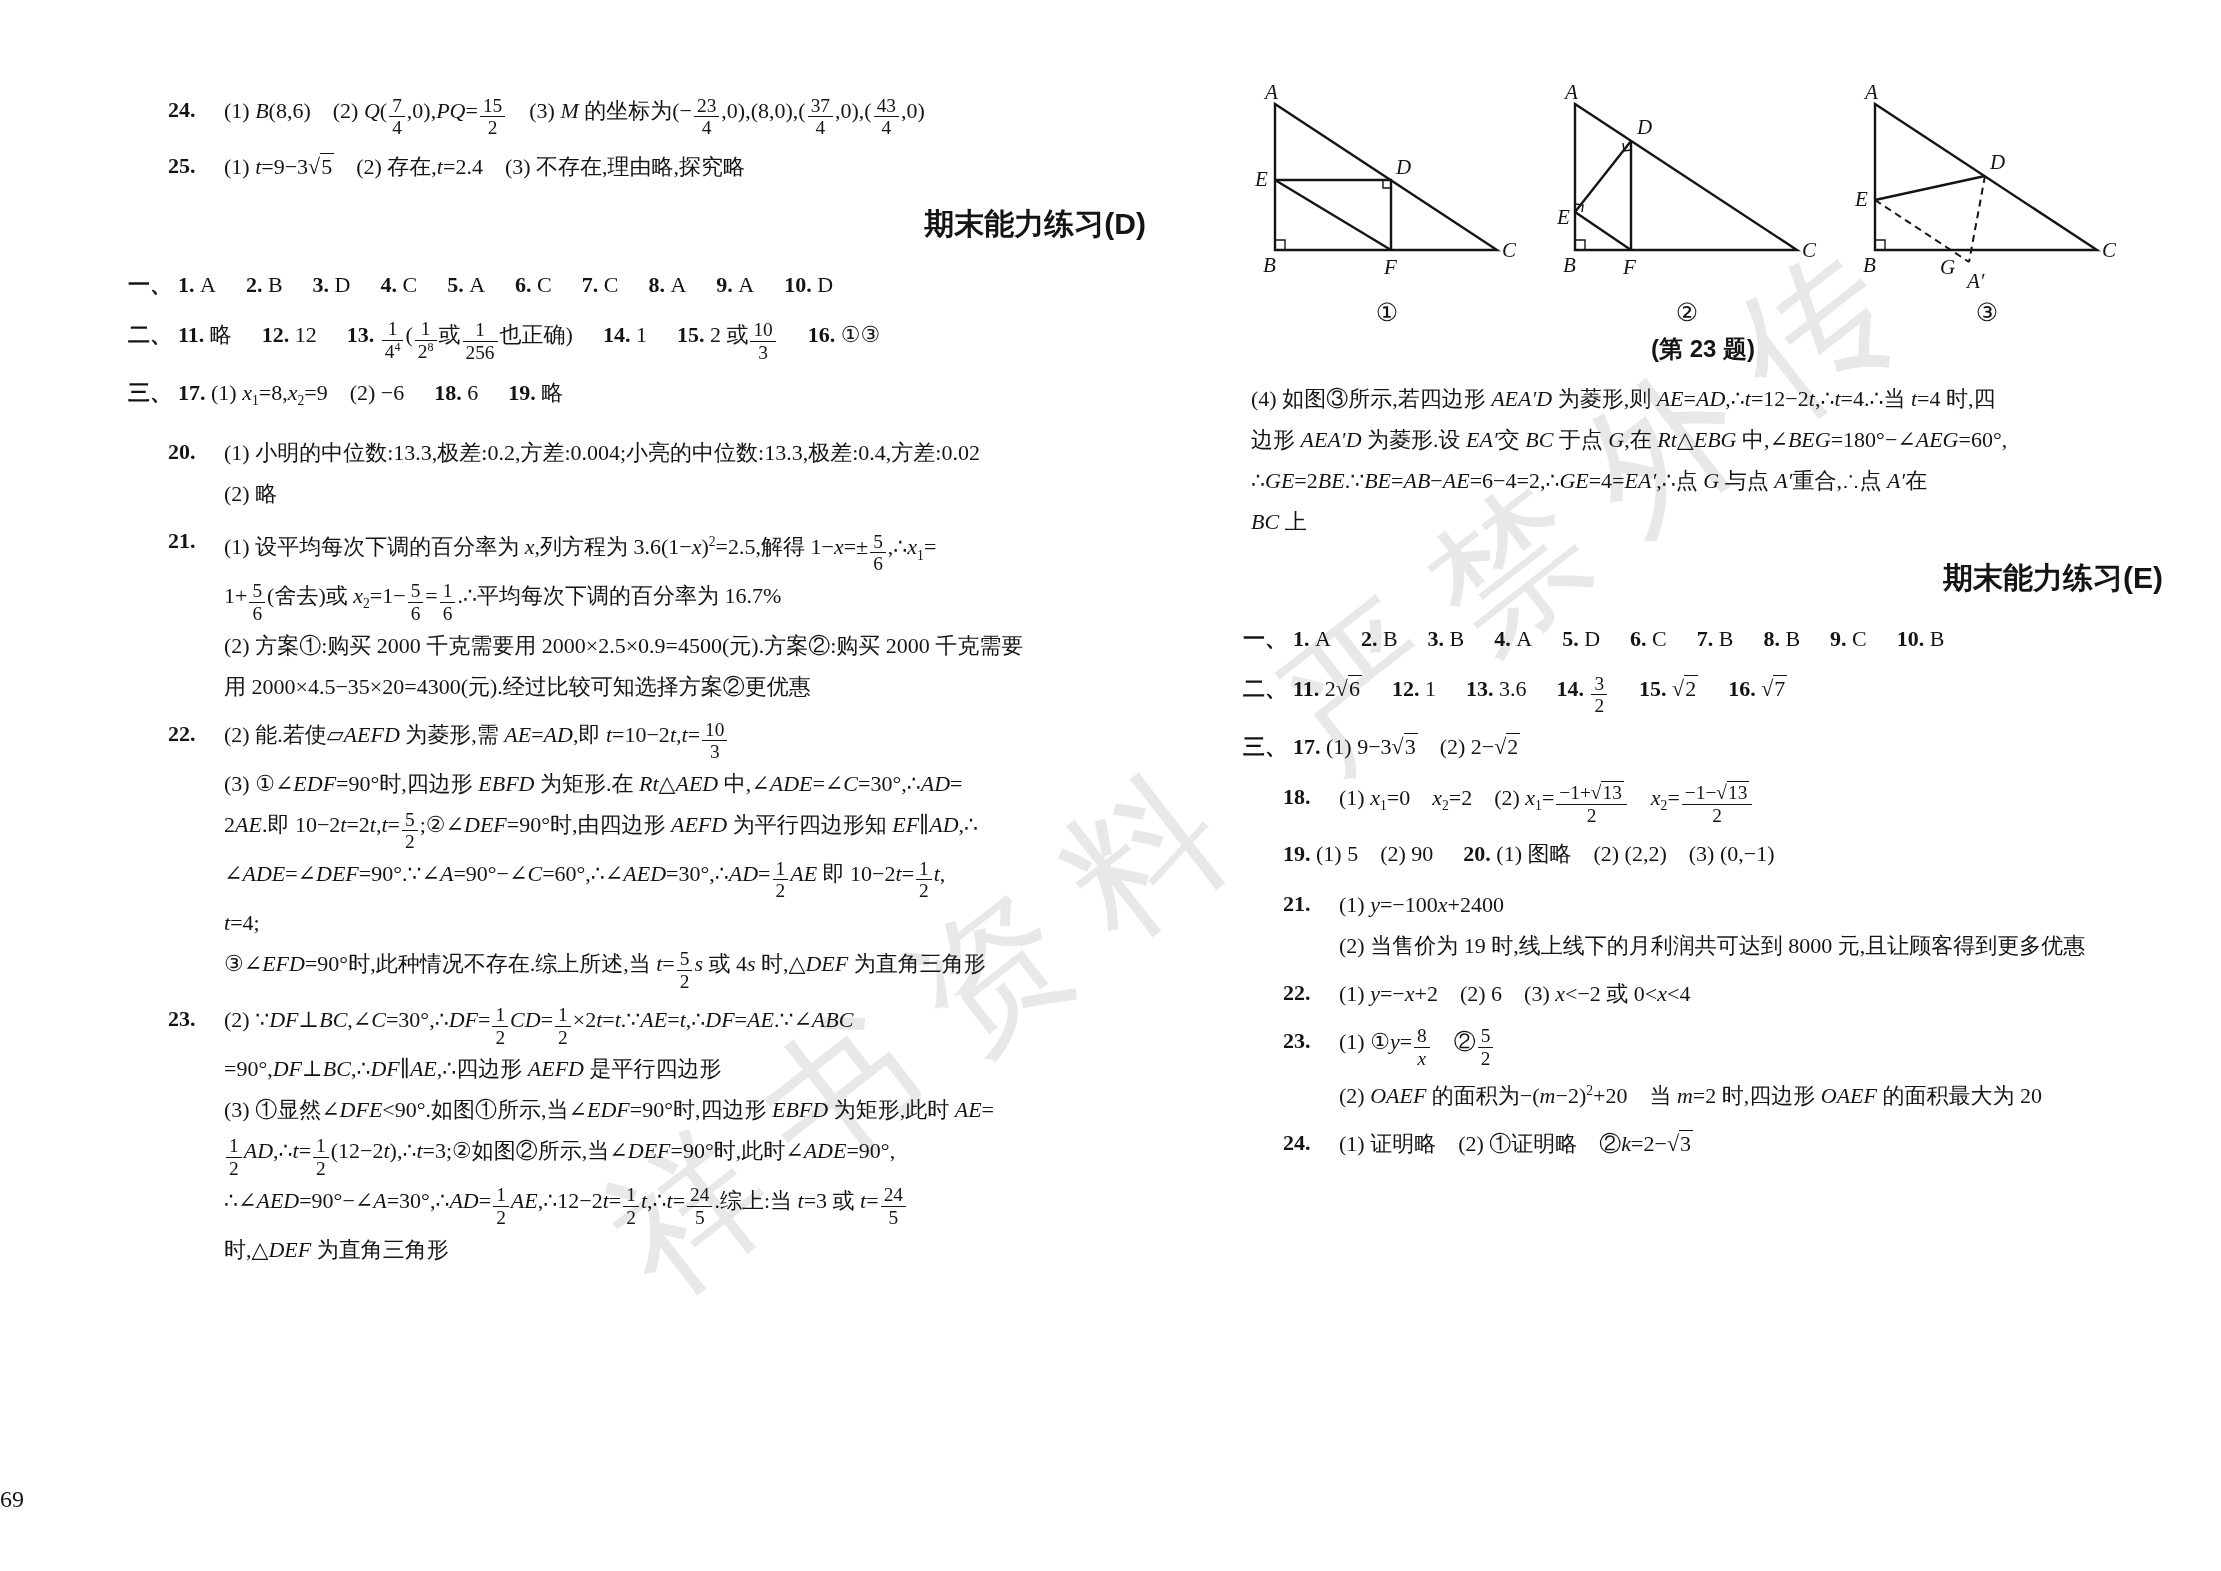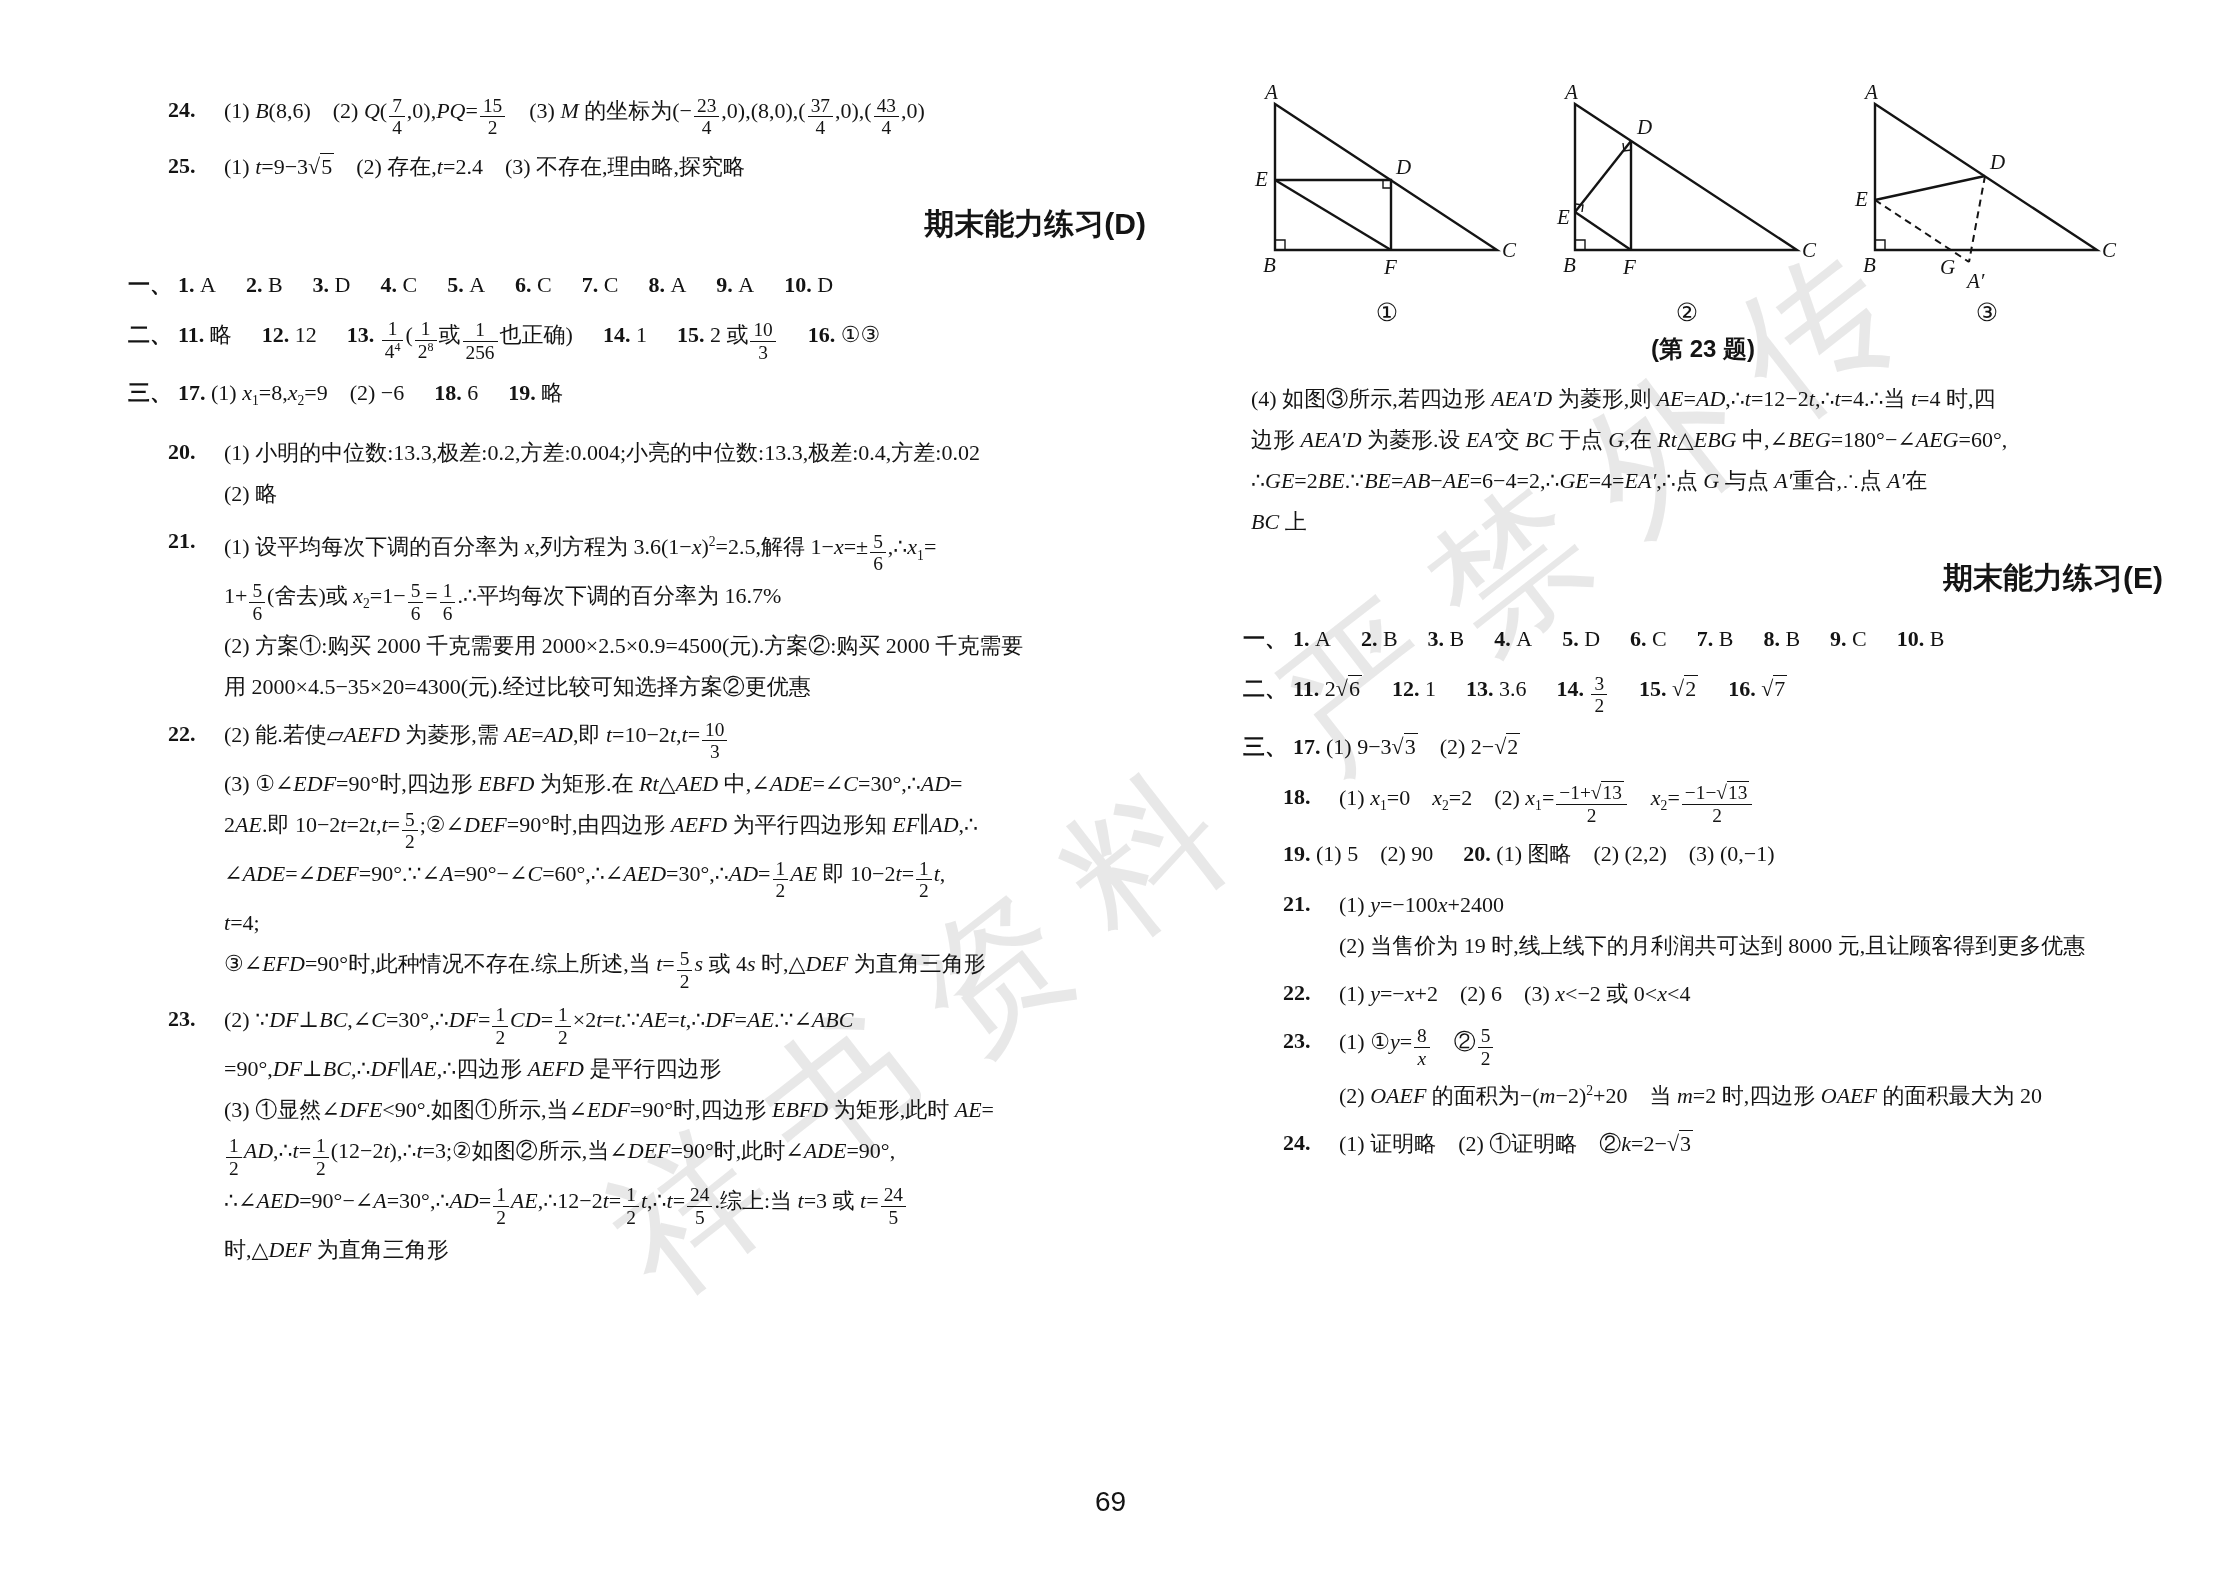--- a/index.html
+++ b/index.html
@@ -44,22 +44,22 @@
   .sq .rd{border-top:1.6px solid #141414;padding:0 2px 0 1px}
   
   .figs{display:flex;gap:16px;margin:0 0 2px 2px}
   .figbox{width:284px}
   .figbox svg{display:block}
   svg text{font-family:"Liberation Serif","DejaVu Serif",serif;
            font-style:italic;font-size:21px;fill:#141414}
   .figtag{text-align:center;font-size:25px;margin-top:0}
   .figcap{text-align:center;font-weight:700;font-size:24px;
           font-family:"Liberation Sans","DejaVu Sans",sans-serif;margin:6px 0 14px}
-  .pagenum{position:absolute;left:0;right:0;top:1486px;text-align:center;
-           font-size:28px;font-family:Liberation Sans, sans-serif}
+  .pagenum{position:absolute;left:0;right:0;top:1486px;
+           font-size:24px;font-family:Liberation Serif, serif}
 </style>
 </head>
 <body>
 
 <div class="watermark">祥书资料 严禁外传</div>
 
 <div class="col-left">
 
   <div class="item">
     <span class="qn">24.</span>

